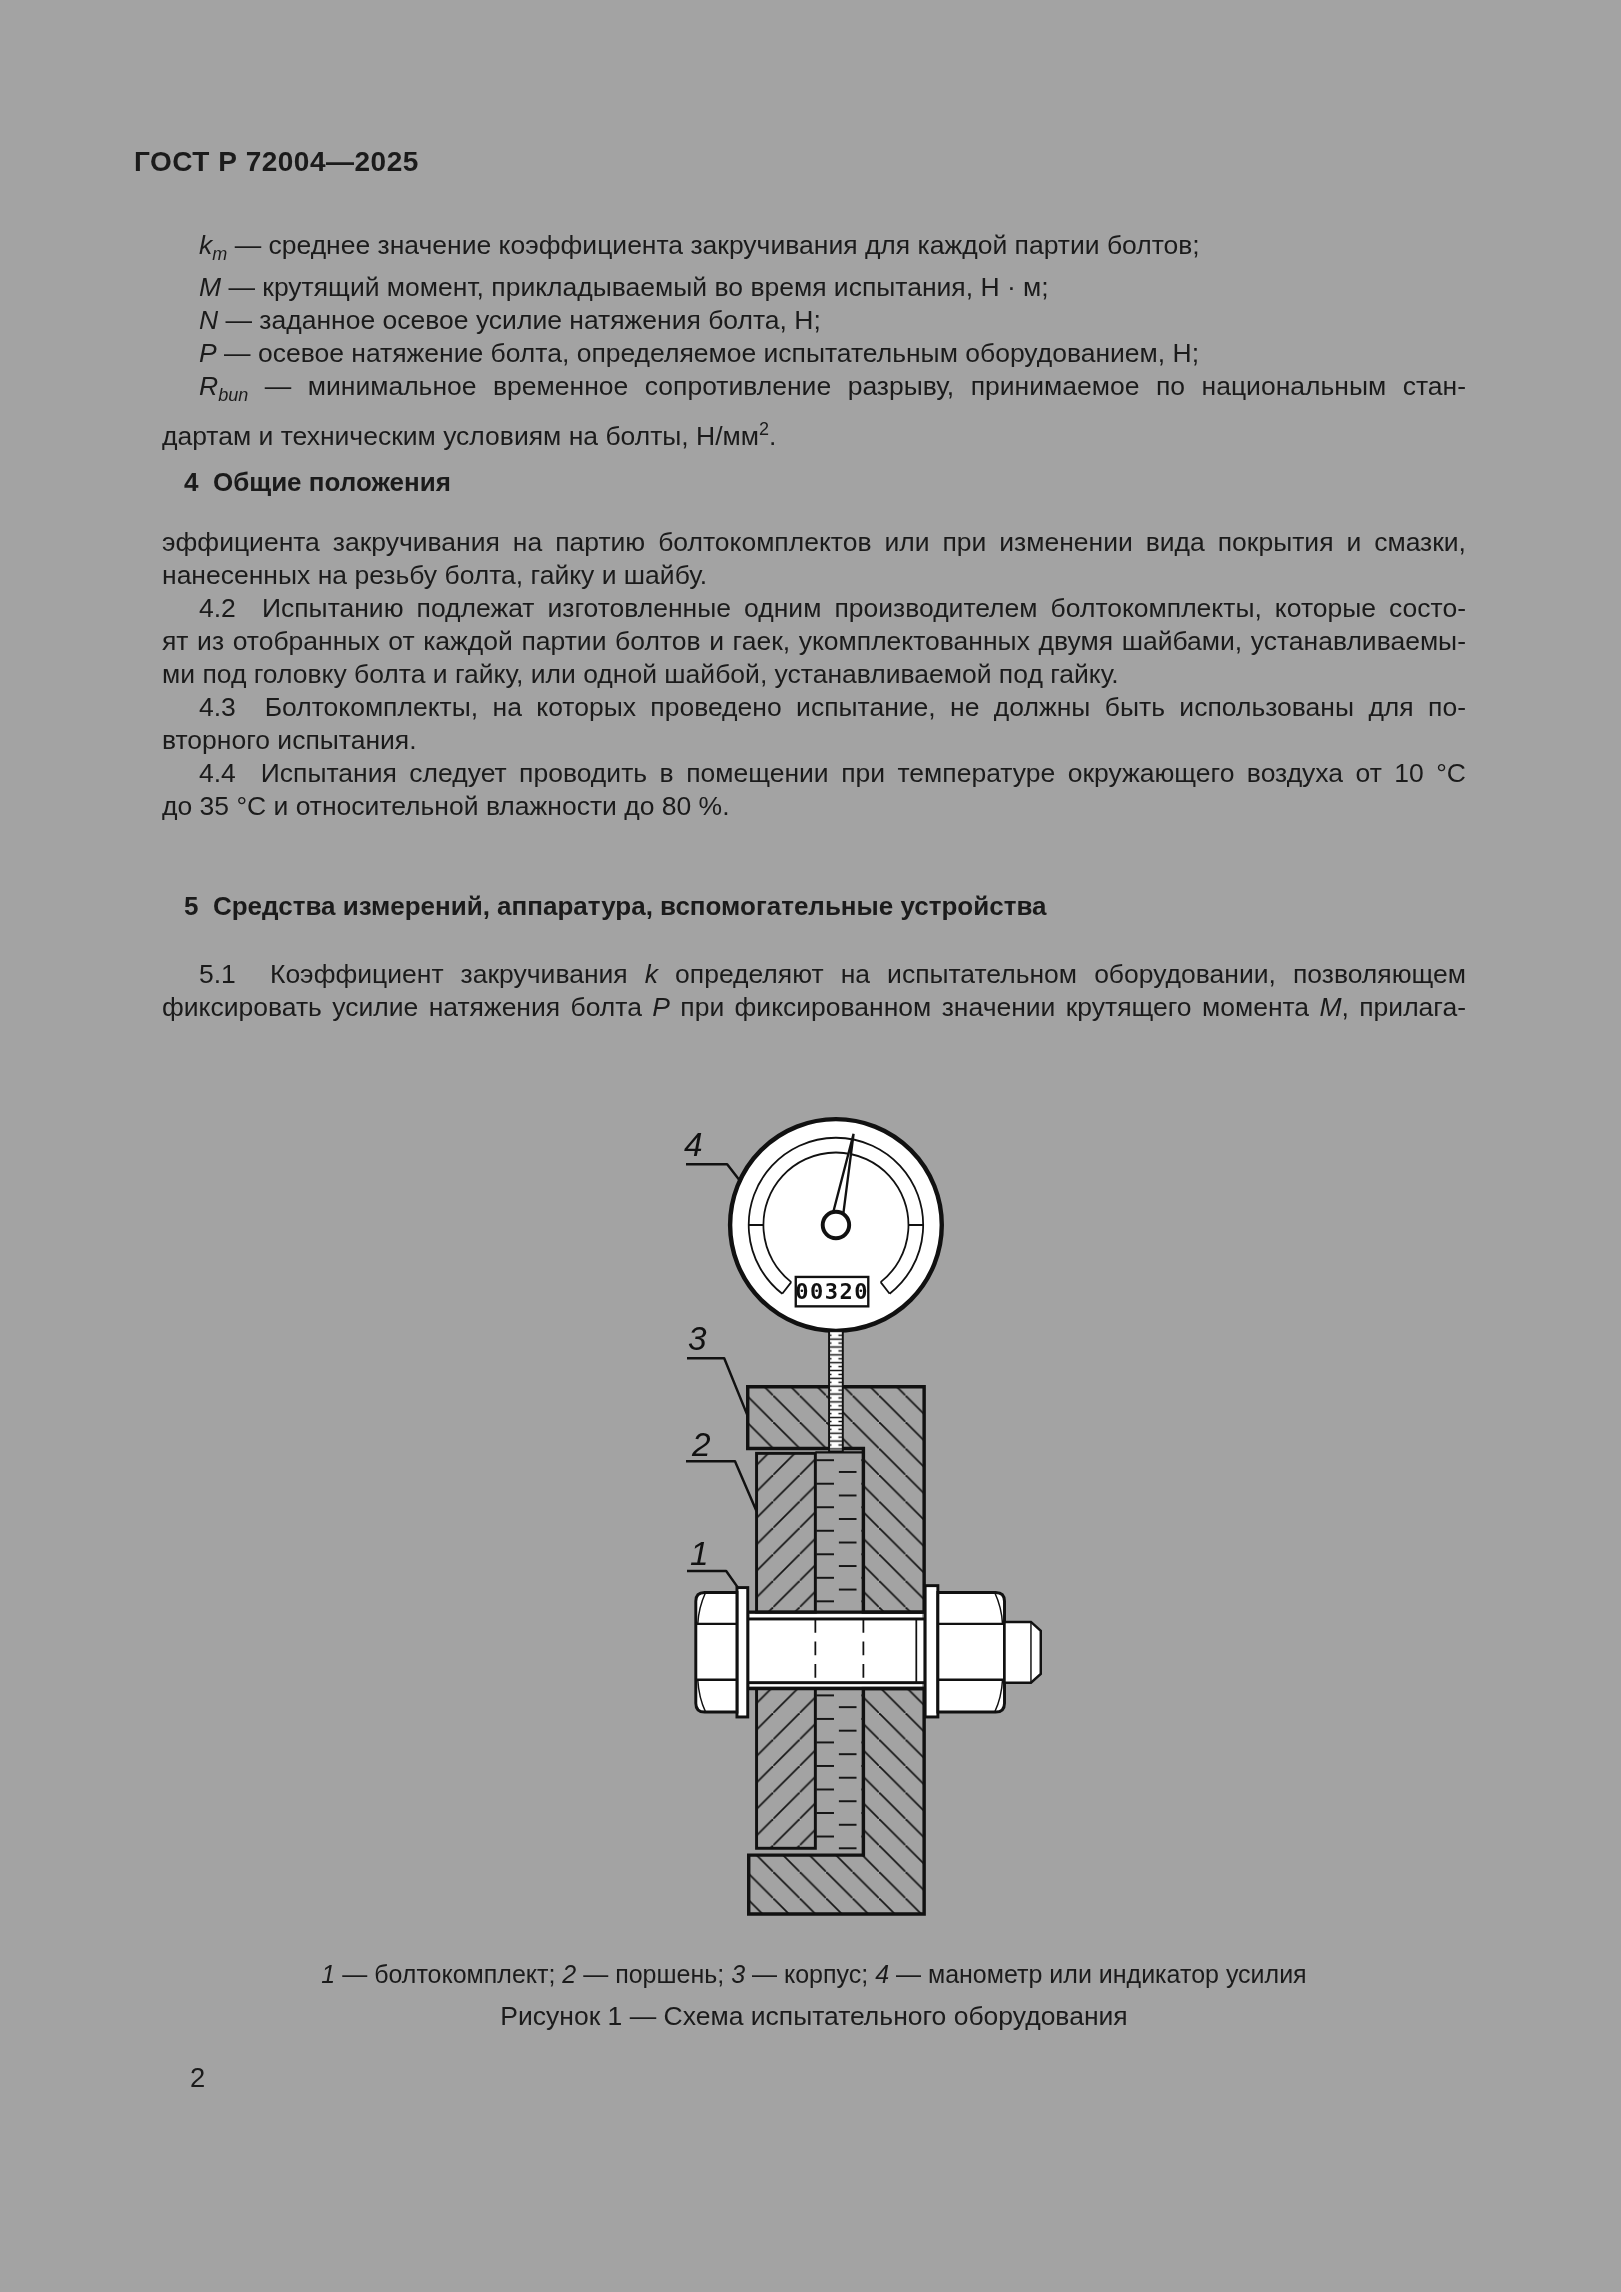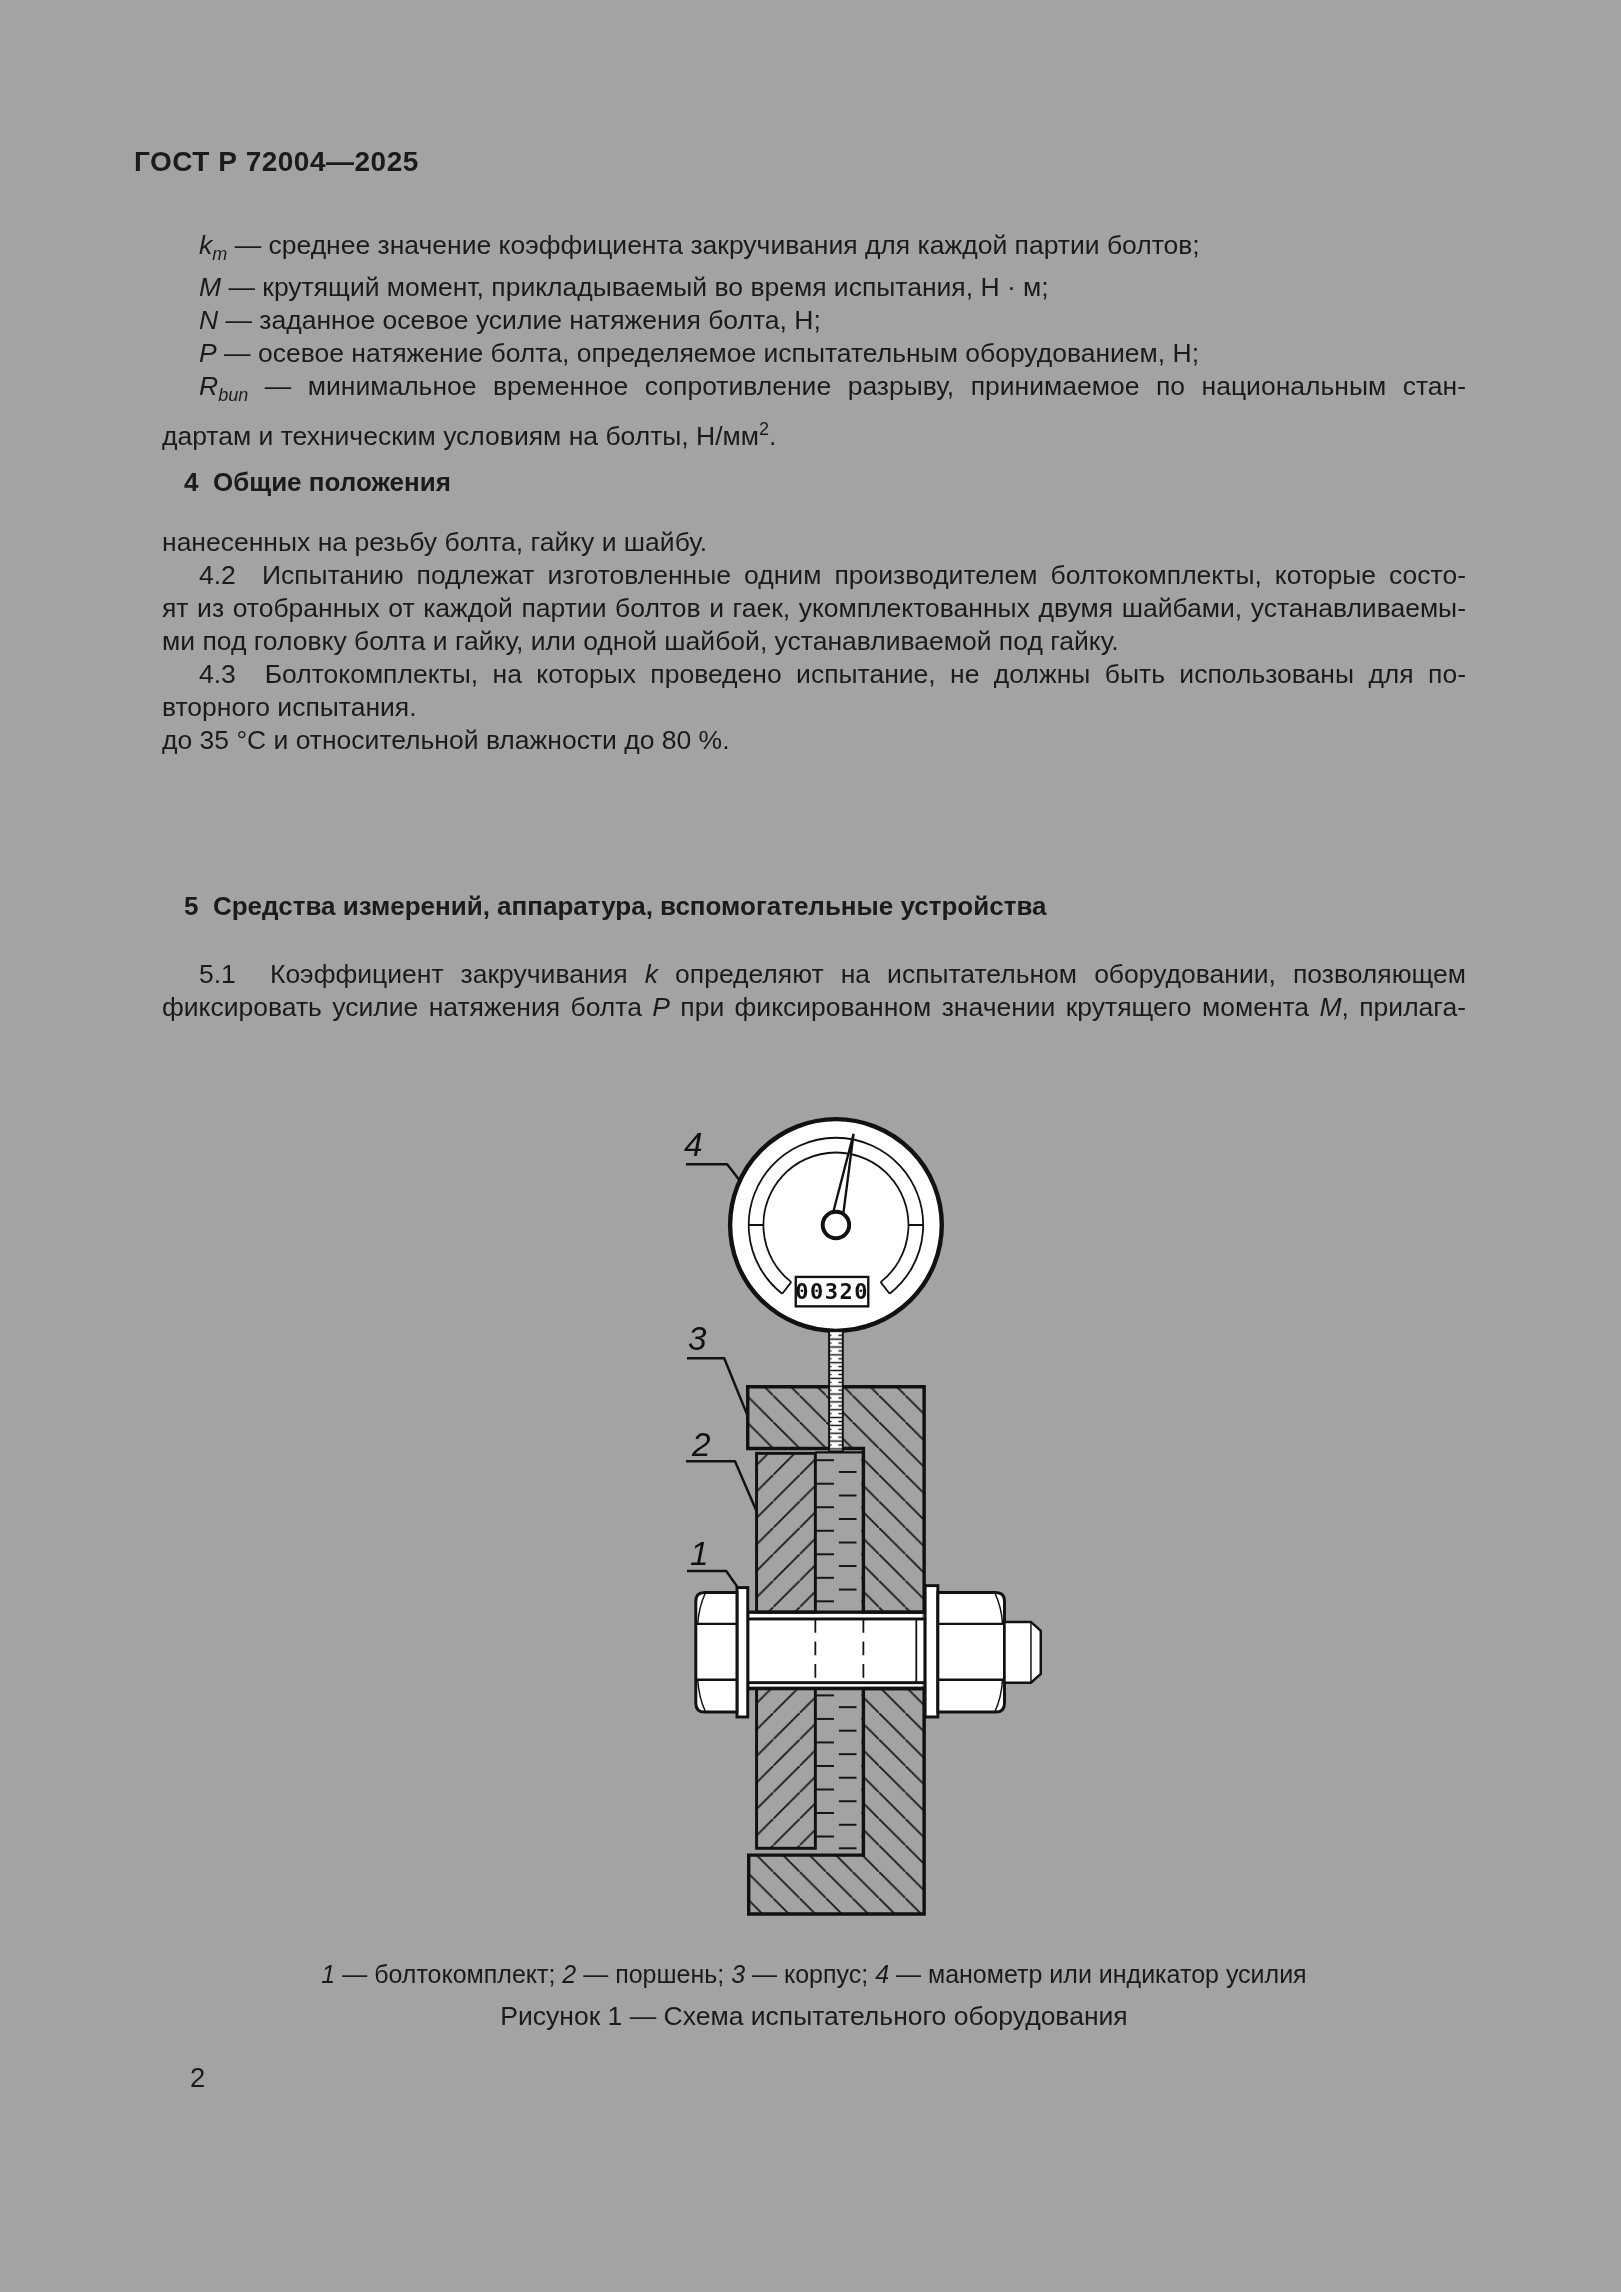--- a/index.html
+++ b/index.html
@@ -45,26 +45,28 @@
       <div class="jline ind last"><i>M</i> — крутящий момент, прикладываемый во время испытания, Н · м;</div>
       <div class="jline ind last"><i>N</i> — заданное осевое усилие натяжения болта, Н;</div>
       <div class="jline ind last"><i>P</i> — осевое натяжение болта, определяемое испытательным оборудованием, Н;</div>
       <div class="jline ind"><i>R</i><sub><i>bun</i></sub> — минимальное временное сопротивление разрыву, принимаемое по национальным стан-</div>
       <div class="jline last">дартам и техническим условиям на болты, Н/мм<sup>2</sup>.</div>
     </div>
 
   <div class="h1" style="top:467px;">4&nbsp;&nbsp;Общие положения</div>
 
   <div class="tblock" style="top:526px;">
+      <div class="jline">эффициента закручивания на партию болтокомплектов или при изменении вида покрытия и смазки,</div>
       <div class="jline last">нанесенных на резьбу болта, гайку и шайбу.</div>
       <div class="jline ind">4.2&nbsp;&nbsp;Испытанию подлежат изготовленные одним производителем болтокомплекты, которые состо-</div>
       <div class="jline">ят из отобранных от каждой партии болтов и гаек, укомплектованных двумя шайбами, устанавливаемы-</div>
       <div class="jline last">ми под головку болта и гайку, или одной шайбой, устанавливаемой под гайку.</div>
       <div class="jline ind">4.3&nbsp;&nbsp;Болтокомплекты, на которых проведено испытание, не должны быть использованы для по-</div>
       <div class="jline last">вторного испытания.</div>
+      <div class="jline ind">4.4&nbsp;&nbsp;Испытания следует проводить в помещении при температуре окружающего воздуха от 10 °С</div>
       <div class="jline last">до 35 °С и относительной влажности до 80 %.</div>
     </div>
 
   <div class="h1" style="top:891px;">5&nbsp;&nbsp;Средства измерений, аппаратура, вспомогательные устройства</div>
 
   <div class="tblock" style="top:958px;">
       <div class="jline ind">5.1&nbsp;&nbsp;Коэффициент закручивания <i>k</i> определяют на испытательном оборудовании, позволяющем</div>
       <div class="jline">фиксировать усилие натяжения болта <i>P</i> при фиксированном значении крутящего момента <i>M</i>, прилага-</div>
     </div>
 

